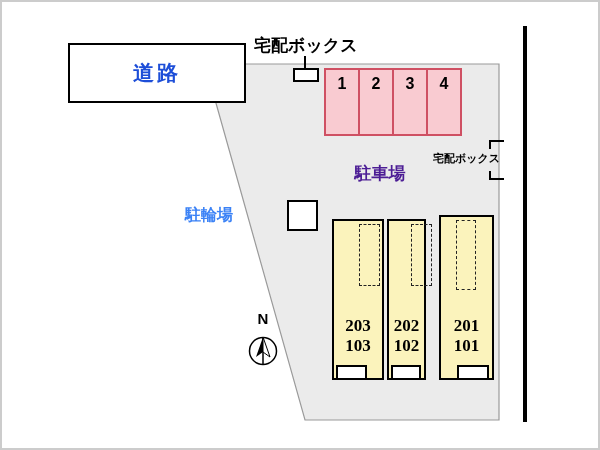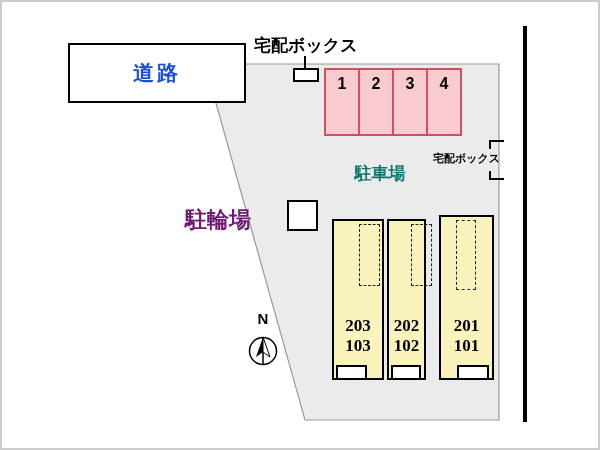--- a/index.html
+++ b/index.html
@@ -27,26 +27,26 @@
 
   #parking-row{left:322px;top:66px;display:flex;}
   .pspace{
     width:36px;height:68px;box-sizing:border-box;
     background:#f9cbd1;border:2px solid #cf5063;
     text-align:center;
   }
   .pspace + .pspace{margin-left:-2px;}
   .pspace span{display:block;margin-top:5px;font-size:16px;font-weight:bold;color:#000;}
 
-  #parking-label{left:336px;top:160px;width:84px;text-align:center;font-size:17px;font-weight:bold;color:#0f766e;}
+  #parking-label{left:336px;top:160px;width:84px;text-align:center;font-size:17px;font-weight:bold;color:#4c1d95;}
   #ped-label{left:428px;top:149px;width:70px;text-align:right;font-size:11px;font-weight:bold;color:#000;}
   #ped-mark-top{left:487px;top:138px;width:13px;height:7px;border-top:2px solid #000;border-left:2px solid #000;}
   #ped-mark-bottom{left:487px;top:169px;width:13px;height:7px;border-bottom:2px solid #000;border-left:2px solid #000;}
 
-  #bicycle-label{left:183px;top:203px;font-size:22px;font-weight:bold;color:#701a75;}
+  #bicycle-label{left:183px;top:203px;font-size:16px;font-weight:bold;color:#3b82f6;}
   #bicycle-box{left:285px;top:198px;width:31px;height:31px;background:#fff;border:2px solid #000;box-sizing:border-box;}
 
   #compass{left:242px;top:307px;width:38px;height:62px;}
 
   .unit{
     position:absolute;box-sizing:border-box;
     background:#fbf3bc;border:2px solid #000;
   }
   .balcony{
     position:absolute;top:3px;height:62px;

